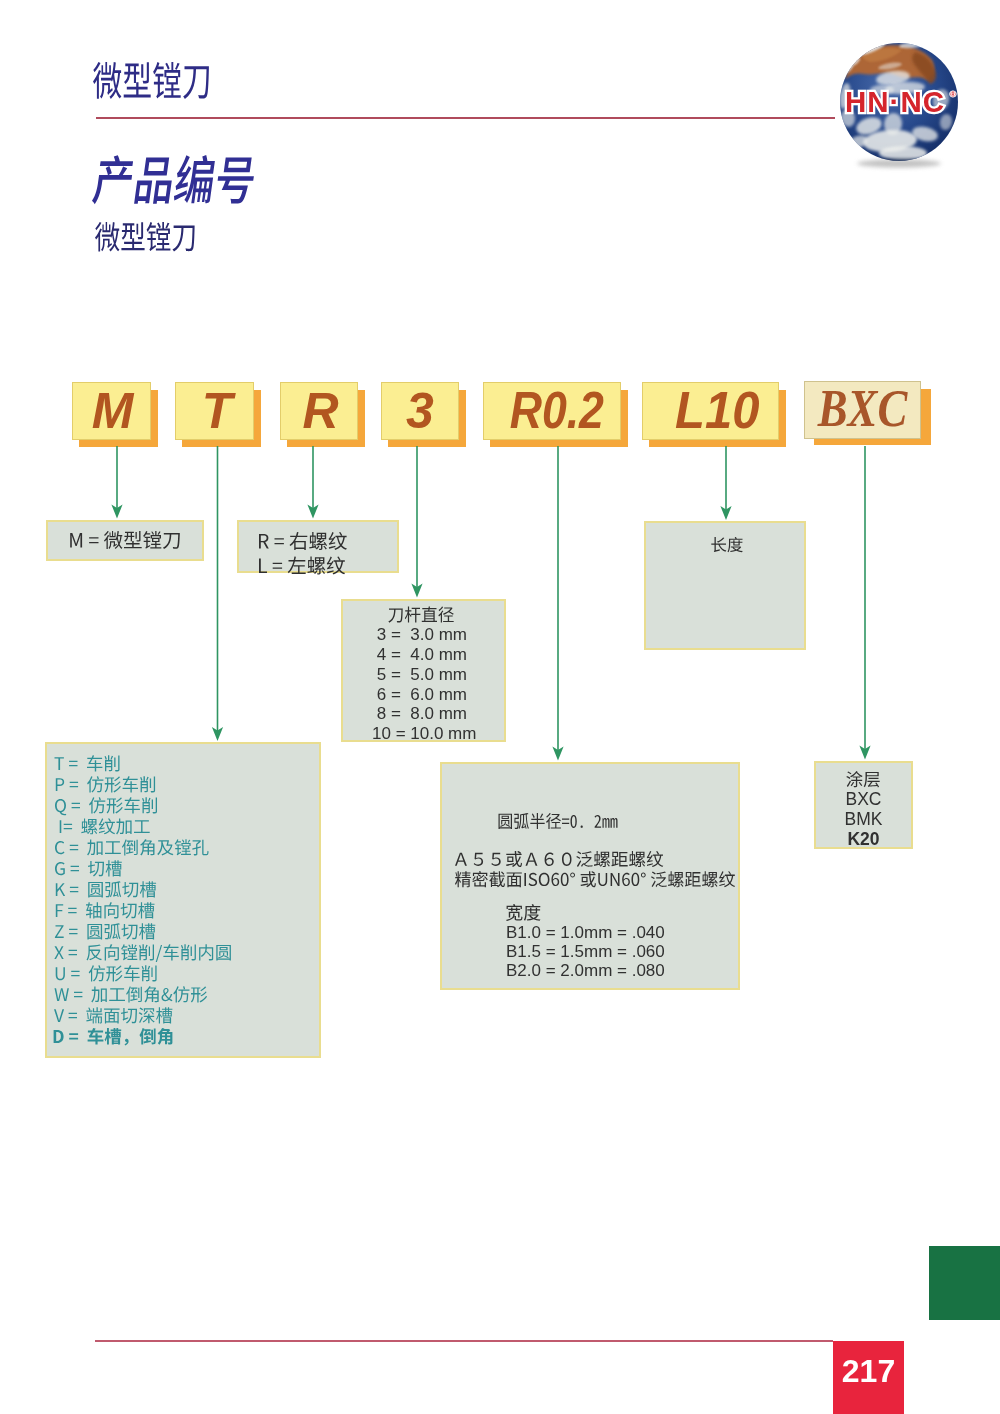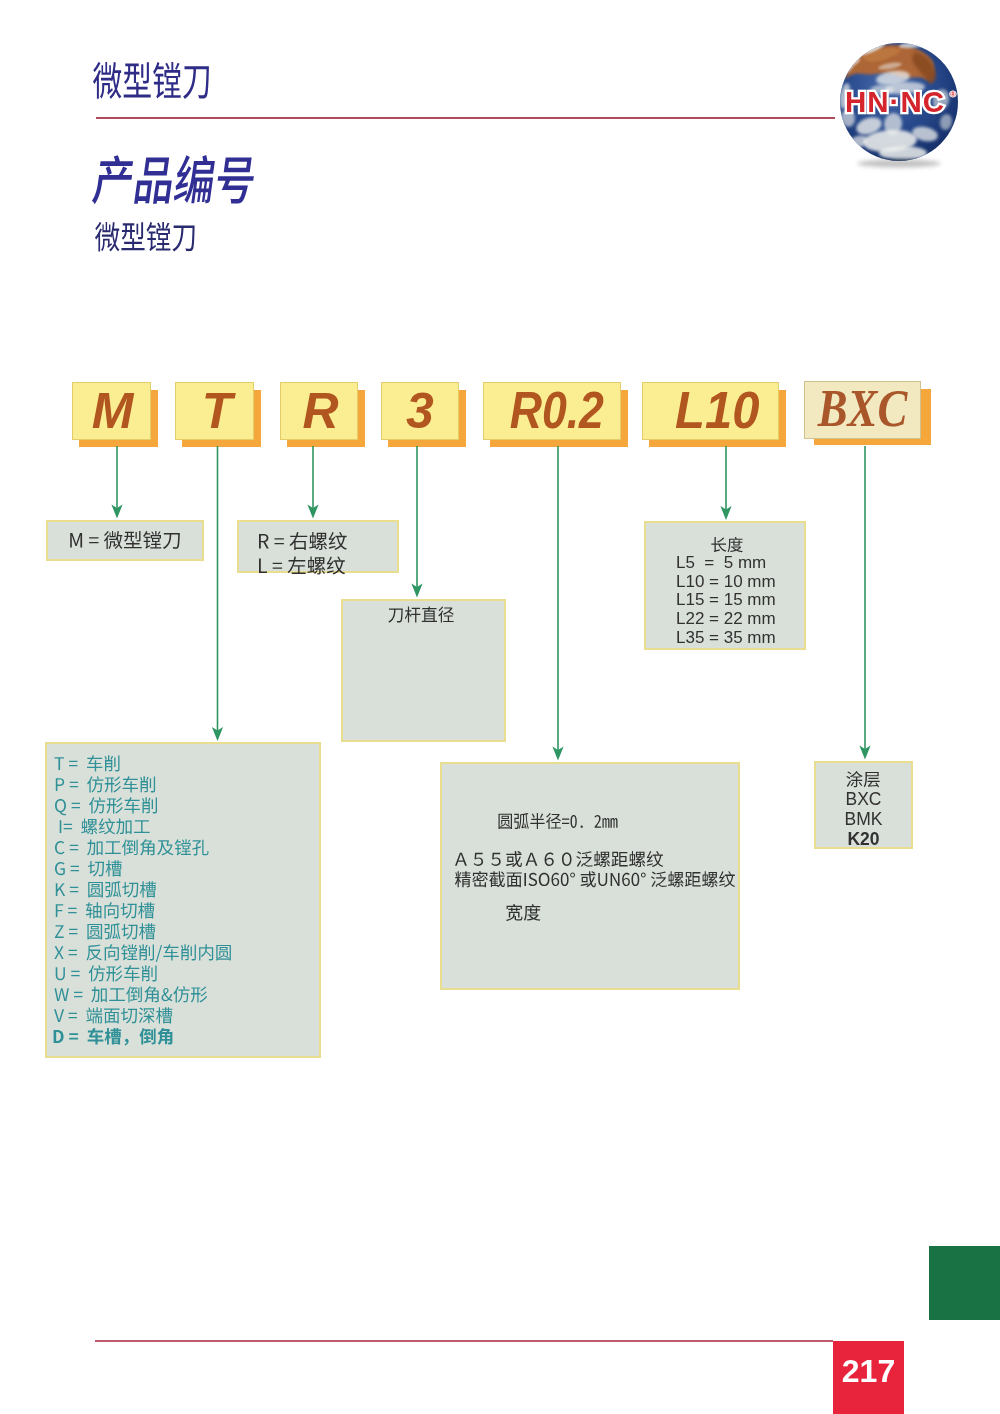--- a/index.html
+++ b/index.html
@@ -33,25 +33,29 @@
 <div class="ysh" style="left:814px;top:389px;width:117px;height:56px"></div>
 <div class="ybox" style="left:804px;top:381px;width:115px;height:56px;background:#f3e9c0;border-color:#cfc28e"></div>
 <div class="lat" style="left:804px;top:381px;width:117px;height:56px;font-size:52px;font-weight:bold;font-style:italic;font-family:'Liberation Serif',serif;color:#a8562a;text-align:center;line-height:55px;transform:scaleX(0.86)">BXC</div>
 <div class="gbox" style="left:46px;top:520px;width:154px;height:37px;"></div>
 <div class="gbox" style="left:237px;top:520px;width:158px;height:49px;"></div>
 <div class="gbox" style="left:341px;top:599px;width:161px;height:139px;"></div>
 <div class="gbox" style="left:644px;top:521px;width:158px;height:125px;"></div>
 <div class="gbox" style="left:45px;top:742px;width:272px;height:312px;"></div>
 <div class="gbox" style="left:440px;top:762px;width:296px;height:224px;"></div>
 <div class="gbox" style="left:814px;top:761px;width:95px;height:84px;"></div>
-<div class="lat" style="left:676px;top:554.3px;font-size:17px;line-height:18.6px">L5  =  5 mm
-L10 = 10 mm
-L15 = 15 mm
-L22 = 22 mm
-L35 = 35 mm</div>
+<div class="lat" style="left:372px;top:625.2px;font-size:17px;line-height:19.8px"> 3 =  3.0 mm
+ 4 =  4.0 mm
+ 5 =  5.0 mm
+ 6 =  6.0 mm
+ 8 =  8.0 mm
+10 = 10.0 mm</div>
+<div class="lat" style="left:506px;top:924.3px;font-size:17px;line-height:18.7px">B1.0 = 1.0mm = .040
+B1.5 = 1.5mm = .060
+B2.0 = 2.0mm = .080</div>
 <div class="lat" style="left:814px;top:789px;width:99px;font-size:17.5px;line-height:20px;text-align:center">BXC
 BMK
 <b>K20</b></div>
 <div class="abs" style="left:928.5px;top:1245.5px;width:71.5px;height:74px;background:#187243"></div>
 <div class="abs" style="left:833px;top:1341px;width:71px;height:73px;background:#e8243d"></div>
 <div class="abs" style="left:833px;top:1341px;width:71px;height:59px;font-size:32px;font-weight:bold;color:#fff;text-align:center;line-height:60px">217</div>
 <svg width="1000" height="1414" viewBox="0 0 1000 1414" style="position:absolute;left:0;top:0">
       <path fill="#2e2c86" transform="translate(92.5,95.6)" d="M5.9 -33.6C4.8 -31.0 2.7 -27.7 0.8 -25.6C1.2 -25.1 1.8 -24.0 2.0 -23.4C4.2 -25.8 6.5 -29.4 8.0 -32.6ZM9.7 -12.7V-8.1C9.7 -5.3 9.5 -1.7 7.5 1.1C7.9 1.4 8.7 2.5 9.0 3.0C11.2 -0.1 11.7 -4.6 11.7 -8.0V-10.3H15.6V-5.7C15.6 -4.1 15.1 -3.5 14.8 -3.2C15.0 -2.6 15.4 -1.3 15.6 -0.6C16.0 -1.4 16.7 -2.1 20.3 -5.4C20.1 -5.9 19.8 -6.8 19.7 -7.6L17.4 -5.6V-12.7ZM22.0 -22.7H25.6C25.2 -17.8 24.6 -13.6 23.5 -9.9C22.6 -13.3 22.1 -17.1 21.7 -21.1ZM8.5 -17.8V-15.2H18.4V-15.7C18.8 -15.1 19.3 -14.4 19.5 -14.0C19.8 -14.8 20.2 -15.7 20.5 -16.7C21.0 -13.1 21.6 -9.7 22.4 -6.7C21.1 -3.5 19.3 -0.9 17.0 1.1C17.4 1.6 18.1 2.7 18.3 3.3C20.4 1.4 22.1 -1.0 23.4 -3.8C24.4 -0.9 25.7 1.4 27.4 3.0C27.7 2.3 28.4 1.2 28.9 0.7C27.0 -0.8 25.6 -3.4 24.5 -6.6C26.1 -11.0 27.0 -16.3 27.6 -22.7H28.6V-25.4H22.4C22.8 -27.8 23.1 -30.5 23.3 -33.2L21.2 -33.6C20.8 -27.4 20.0 -21.3 18.4 -17.1V-17.8ZM9.0 -30.4V-20.8H18.4V-30.4H16.7V-23.2H14.6V-33.6H12.9V-23.2H10.6V-30.4ZM6.5 -25.6C5.1 -21.4 2.7 -17.1 0.5 -14.2C0.9 -13.6 1.5 -12.2 1.8 -11.6C2.7 -12.8 3.5 -14.2 4.4 -15.7V3.1H6.4V-19.7C7.2 -21.3 7.9 -23.0 8.5 -24.7Z M48.7 -31.3V-17.9H50.8V-31.3ZM54.3 -33.4V-15.5C54.3 -15.0 54.2 -14.8 53.7 -14.8C53.3 -14.7 51.8 -14.7 50.1 -14.8C50.4 -14.0 50.7 -12.8 50.8 -12.0C52.9 -12.0 54.4 -12.1 55.3 -12.6C56.2 -13.0 56.4 -13.8 56.4 -15.4V-33.4ZM41.4 -29.3V-23.8H37.7V-24.0V-29.3ZM31.8 -23.8V-21.1H35.4C35.1 -18.4 34.1 -15.7 31.6 -13.6C32.0 -13.2 32.7 -12.1 33.0 -11.5C36.1 -14.0 37.2 -17.6 37.5 -21.1H41.4V-12.5H43.5V-21.1H46.9V-23.8H43.5V-29.3H46.2V-32.0H32.8V-29.3H35.6V-24.1V-23.8ZM43.7 -13.3V-8.8H34.3V-6.1H43.7V-1.0H31.2V1.8H58.2V-1.0H46.0V-6.1H55.1V-8.8H46.0V-13.3Z M75.9 -17.5H83.4V-13.3H75.9ZM84.9 -32.7C84.4 -30.9 83.3 -28.2 82.5 -26.5L84.3 -25.8C85.1 -27.4 86.2 -29.8 87.1 -32.0ZM72.8 -31.9C73.8 -30.1 74.9 -27.6 75.4 -25.9L77.1 -27.1C76.7 -28.7 75.5 -31.1 74.5 -32.9ZM71.4 -0.4V2.1H88.2V-0.4H80.9V-5.0H86.9V-7.4H80.9V-11.0H85.4V-19.7H74.0V-11.0H78.8V-7.4H72.6V-5.0H78.8V-0.4ZM78.9 -33.6V-25.5H71.9V-18.4H73.9V-22.8H85.6V-18.4H87.7V-25.5H80.8V-33.6ZM64.9 -33.5C64.0 -29.8 62.4 -26.2 60.6 -23.8C61.0 -23.2 61.6 -21.6 61.7 -21.0C62.8 -22.4 63.8 -24.3 64.7 -26.4H71.2V-29.2H65.8C66.2 -30.3 66.6 -31.5 66.9 -32.7ZM61.4 -13.8V-11.0H65.3V-2.9C65.3 -1.0 64.3 0.2 63.7 0.7C64.1 1.2 64.6 2.3 64.8 3.0C65.3 2.2 66.2 1.6 71.5 -2.6C71.3 -3.2 71.0 -4.4 70.9 -5.2L67.4 -2.6V-11.0H71.4V-13.8H67.4V-19.2H70.9V-21.9H62.9V-19.2H65.3V-13.8Z M92.0 -29.3V-26.3H101.0C100.7 -16.7 99.8 -4.8 90.7 0.8C91.3 1.5 92.0 2.6 92.4 3.4C101.9 -3.0 103.1 -15.7 103.5 -26.3H114.0C113.6 -9.2 113.1 -2.4 112.0 -1.0C111.7 -0.4 111.3 -0.3 110.7 -0.3C109.9 -0.3 107.8 -0.3 105.7 -0.6C106.1 0.4 106.4 1.8 106.5 2.7C108.4 2.9 110.4 2.9 111.5 2.8C112.7 2.6 113.4 2.2 114.2 0.9C115.5 -1.2 115.9 -8.0 116.4 -27.6C116.4 -28.0 116.4 -29.3 116.4 -29.3Z"></path>
 <path fill="#312f94" transform="translate(91.0,199.3)" d="M32.1 -32.9C31.1 -30.3 29.3 -26.7 27.8 -24.3H17.6L20.8 -26.0C20.4 -28.0 19.3 -31.0 18.3 -33.2L14.7 -31.4C15.6 -29.2 16.6 -26.3 16.9 -24.3H8.1L7.1 -17.2C6.4 -11.7 5.0 -4.1 1.0 1.4C1.8 2.0 3.3 3.9 3.7 4.9C8.3 -1.3 10.3 -10.7 11.1 -17.1L11.5 -19.5H40.5L41.1 -24.3H31.7C33.1 -26.3 34.7 -28.8 36.2 -31.1ZM22.8 -42.7C23.3 -41.4 23.9 -39.6 24.3 -38.0H9.6L8.9 -33.3H41.4L42.1 -38.0H28.8C28.5 -39.7 27.7 -42.2 26.8 -44.0Z M58.3 -37.0H73.6L72.5 -28.4H57.1ZM55.2 -41.8 52.7 -23.7H75.7L78.2 -41.8ZM46.3 -18.7 43.1 4.4H46.7L47.1 1.7H54.6L54.2 4.0H58.1L61.2 -18.7ZM47.8 -3.1 49.3 -14.0H56.7L55.2 -3.1ZM65.2 -18.7 62.0 4.4H65.7L66.0 1.7H74.1L73.8 4.1H77.6L80.8 -18.7ZM66.7 -3.1 68.2 -14.0H76.3L74.8 -3.1Z M83.0 -3.2 83.3 1.3C86.9 -0.5 91.5 -2.9 95.9 -5.1L95.7 -9.0C91.0 -6.8 86.2 -4.5 83.0 -3.2ZM86.6 -21.8C87.2 -22.2 88.2 -22.5 92.1 -23.1C90.3 -20.1 88.7 -17.8 87.9 -16.8C86.5 -14.9 85.5 -13.6 84.6 -13.4C84.8 -12.2 85.1 -10.0 85.1 -9.2C86.0 -9.8 87.5 -10.5 96.7 -13.1C96.7 -14.1 96.8 -15.9 97.0 -17.1L90.8 -15.5C94.1 -20.1 97.5 -25.6 100.3 -31.0L97.7 -33.2C96.7 -31.3 95.7 -29.3 94.6 -27.4L90.7 -26.9C93.5 -31.4 96.5 -37.0 98.8 -42.4L95.4 -44.0C93.2 -37.8 89.7 -31.0 88.6 -29.3C87.6 -27.6 86.8 -26.4 86.0 -26.1C86.2 -24.9 86.5 -22.7 86.6 -21.8ZM108.9 -17.7 108.0 -10.9H105.3L106.2 -17.7ZM111.3 -17.7H113.7L112.8 -10.9H110.4ZM111.3 -42.9C111.7 -41.5 112.0 -39.9 112.2 -38.4H103.0L101.4 -27.1C100.3 -19.1 98.4 -7.4 93.4 0.8C94.2 1.3 95.5 2.8 96.0 3.6C99.3 -2.0 101.5 -9.3 103.0 -16.1L100.3 3.9H103.2L104.7 -7.1H107.4L106.1 2.8H108.5L109.9 -7.1H112.2L110.9 2.7H113.3L114.7 -7.1H117.1L116.1 -0.1C116.1 0.3 116.0 0.4 115.7 0.4C115.5 0.4 114.8 0.4 114.0 0.4C114.3 1.4 114.4 2.9 114.4 4.0C115.8 4.0 116.8 3.9 117.7 3.3C118.6 2.7 118.9 1.6 119.1 -0.1L122.1 -21.7L119.1 -21.7H104.1L104.7 -25.5H122.1L123.9 -38.4H116.4C116.2 -40.1 115.7 -42.5 115.2 -44.3ZM116.1 -17.7H118.6L117.6 -10.9H115.2ZM105.9 -34.4H119.8L119.1 -29.6H105.3Z M138.0 -37.6H156.1L155.2 -31.5H137.1ZM134.7 -41.9 132.7 -27.1H158.7L160.7 -41.9ZM127.2 -23.1 126.6 -18.6H134.6C133.4 -15.3 131.9 -11.8 130.7 -9.2H151.7C150.4 -4.2 149.4 -1.6 148.3 -0.7C147.8 -0.3 147.2 -0.2 146.3 -0.2C145.1 -0.2 142.1 -0.3 139.4 -0.6C139.9 0.7 140.2 2.7 140.1 4.1C142.8 4.3 145.5 4.3 147.0 4.2C148.7 4.1 149.9 3.7 151.1 2.5C152.9 0.8 154.4 -3.1 156.4 -11.5C156.7 -12.2 156.9 -13.7 156.9 -13.7H137.0L139.0 -18.6H162.2L162.9 -23.1Z"></path>
 <path fill="#2a2a70" transform="translate(94.6,248.9)" d="M5.1 -26.9C4.1 -24.8 2.3 -22.2 0.7 -20.5C1.0 -20.1 1.5 -19.2 1.7 -18.7C3.6 -20.6 5.6 -23.5 6.8 -26.1ZM8.4 -10.2V-6.5C8.4 -4.2 8.1 -1.3 6.5 0.9C6.8 1.2 7.5 2.0 7.7 2.4C9.6 -0.1 10.0 -3.7 10.0 -6.4V-8.3H13.4V-4.6C13.4 -3.3 13.0 -2.8 12.7 -2.6C12.9 -2.0 13.3 -1.1 13.4 -0.5C13.7 -1.1 14.3 -1.7 17.4 -4.3C17.3 -4.7 17.0 -5.5 16.9 -6.0L15.0 -4.5V-10.2ZM18.9 -18.2H22.0C21.6 -14.3 21.1 -10.8 20.2 -7.9C19.5 -10.7 18.9 -13.7 18.6 -16.9ZM7.3 -14.3V-12.2H15.8V-12.5C16.2 -12.1 16.6 -11.5 16.7 -11.2C17.0 -11.8 17.4 -12.6 17.6 -13.3C18.0 -10.5 18.5 -7.8 19.3 -5.4C18.1 -2.8 16.6 -0.7 14.6 0.9C15.0 1.3 15.5 2.2 15.7 2.6C17.5 1.1 18.9 -0.8 20.1 -3.0C21.0 -0.7 22.1 1.2 23.5 2.4C23.8 1.9 24.4 1.0 24.8 0.5C23.2 -0.7 22.0 -2.7 21.0 -5.2C22.4 -8.8 23.2 -13.0 23.7 -18.2H24.6V-20.3H19.3C19.6 -22.3 19.8 -24.4 20.0 -26.5L18.3 -26.8C17.8 -21.9 17.2 -17.1 15.8 -13.7V-14.3ZM7.8 -24.3V-16.6H15.8V-24.3H14.4V-18.6H12.5V-26.9H11.1V-18.6H9.1V-24.3ZM5.6 -20.5C4.4 -17.1 2.4 -13.7 0.4 -11.4C0.8 -10.9 1.3 -9.8 1.5 -9.3C2.3 -10.2 3.0 -11.3 3.8 -12.5V2.5H5.5V-15.7C6.2 -17.1 6.8 -18.4 7.3 -19.7Z M41.9 -25.1V-14.3H43.6V-25.1ZM46.6 -26.7V-12.4C46.6 -12.0 46.5 -11.8 46.1 -11.8C45.7 -11.8 44.5 -11.8 43.0 -11.8C43.3 -11.2 43.5 -10.3 43.6 -9.6C45.5 -9.6 46.7 -9.7 47.5 -10.0C48.3 -10.4 48.5 -11.0 48.5 -12.4V-26.7ZM35.5 -23.5V-19.0H32.4V-19.2V-23.5ZM27.3 -19.0V-16.9H30.4C30.2 -14.8 29.3 -12.6 27.1 -10.9C27.5 -10.6 28.1 -9.7 28.4 -9.2C31.0 -11.2 31.9 -14.1 32.2 -16.9H35.5V-10.0H37.4V-16.9H40.3V-19.0H37.4V-23.5H39.7V-25.6H28.2V-23.5H30.6V-19.3V-19.0ZM37.6 -10.6V-7.1H29.5V-4.9H37.6V-0.8H26.8V1.4H50.0V-0.8H39.5V-4.9H47.3V-7.1H39.5V-10.6Z M65.2 -14.0H71.7V-10.6H65.2ZM72.9 -26.1C72.5 -24.7 71.6 -22.6 70.8 -21.2L72.4 -20.7C73.1 -21.9 74.0 -23.8 74.8 -25.6ZM62.5 -25.5C63.4 -24.1 64.3 -22.0 64.7 -20.7L66.3 -21.7C65.9 -23.0 64.9 -24.9 64.0 -26.3ZM61.3 -0.3V1.7H75.8V-0.3H69.5V-4.0H74.6V-6.0H69.5V-8.8H73.4V-15.8H63.6V-8.8H67.7V-6.0H62.4V-4.0H67.7V-0.3ZM67.7 -26.9V-20.4H61.8V-14.8H63.5V-18.3H73.5V-14.8H75.3V-20.4H69.4V-26.9ZM55.8 -26.8C55.0 -23.8 53.6 -21.0 52.0 -19.1C52.4 -18.5 52.9 -17.3 53.0 -16.8C54.0 -18.0 54.8 -19.5 55.6 -21.1H61.2V-23.3H56.6C56.9 -24.3 57.2 -25.2 57.5 -26.2ZM52.7 -11.0V-8.8H56.1V-2.3C56.1 -0.8 55.2 0.2 54.8 0.6C55.1 1.0 55.5 1.9 55.7 2.4C56.1 1.8 56.8 1.2 61.4 -2.1C61.2 -2.6 61.0 -3.5 60.9 -4.1L57.9 -2.0V-8.8H61.3V-11.0H57.9V-15.3H60.9V-17.5H54.0V-15.3H56.1V-11.0Z M79.0 -23.5V-21.0H86.8C86.5 -13.4 85.8 -3.9 77.9 0.7C78.4 1.2 79.1 2.0 79.4 2.7C87.6 -2.4 88.6 -12.6 88.9 -21.0H97.9C97.6 -7.3 97.2 -1.9 96.3 -0.8C95.9 -0.3 95.6 -0.2 95.1 -0.2C94.4 -0.2 92.6 -0.2 90.8 -0.4C91.2 0.3 91.4 1.4 91.5 2.1C93.1 2.3 94.8 2.3 95.8 2.2C96.8 2.1 97.5 1.8 98.1 0.7C99.3 -1.0 99.6 -6.4 100.0 -22.0C100.0 -22.4 100.0 -23.5 100.0 -23.5Z"></path>

